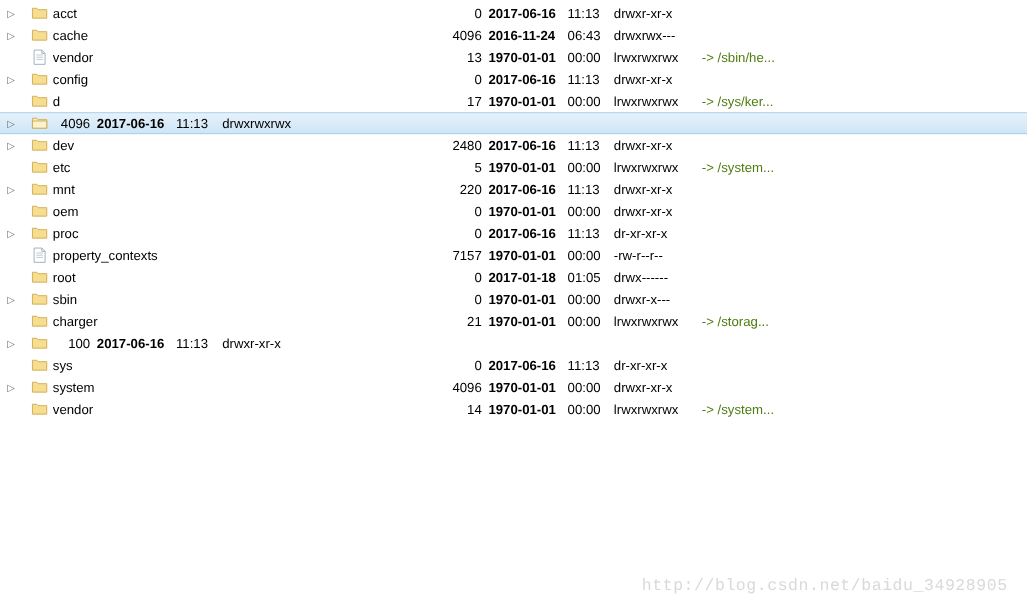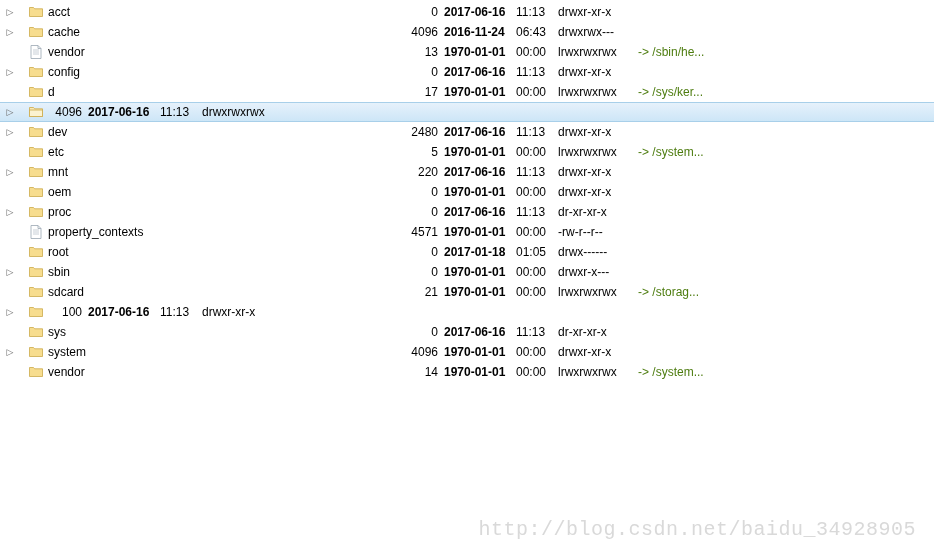--- a/index.html
+++ b/index.html
@@ -60,21 +60,21 @@
 }
 .date { width: 72px; white-space: nowrap; font-weight: bold; }
 .time { width: 42px; white-space: nowrap; }
 .perm { width: 80px; white-space: nowrap; }
 .link { width: 90px; white-space: nowrap; color: #4d7c0f; }
 .watermark {
   position: absolute;
   bottom: 14px;
   right: 18px;
   color: #d9d9d9;
-  font-size: 20px;
+  font-size: 15px;
   font-family: "Courier New", monospace;
   letter-spacing: 0.5px;
 }
 </style>
 </head>
 <body>
 
 <div class="tree" id="tree">
     <div class="row">
       <span class="expander">▷</span>
@@ -251,21 +251,21 @@
       <span class="icon">
         <svg width="16" height="16" viewBox="0 0 16 16">
           <path d="M3 1.5 H10 L13 4.5 V14.5 H3 Z" fill="#ffffff" stroke="#9aa7b3" stroke-width="0.8"></path>
           <path d="M10 1.5 V4.5 H13" fill="none" stroke="#9aa7b3" stroke-width="0.8"></path>
           <line x1="5" y1="6" x2="11" y2="6" stroke="#bac3cc" stroke-width="0.8"></line>
           <line x1="5" y1="8" x2="11" y2="8" stroke="#bac3cc" stroke-width="0.8"></line>
           <line x1="5" y1="10" x2="11" y2="10" stroke="#bac3cc" stroke-width="0.8"></line>
         </svg>
       </span>
       <span class="name">property_contexts</span>
-      <span class="size">4571</span>
+      <span class="size">7157</span>
       <span class="date">1970-01-01</span>
       <span class="time">00:00</span>
       <span class="perm">-rw-r--r--</span>
       <span class="link"></span>
     </div>
     <div class="row">
       <span class="spacer"></span>
       <span class="spacer"></span>
       <span class="icon">
         <svg width="16" height="16" viewBox="0 0 16 16">
@@ -295,21 +295,21 @@
       <span class="link"></span>
     </div>
     <div class="row">
       <span class="spacer"></span>
       <span class="spacer"></span>
       <span class="icon">
         <svg width="16" height="16" viewBox="0 0 16 16">
           <path d="M1.5 3.5 h4 l1.2 1.3 H14.5 V12.5 H1.5 Z" fill="#f7dd8f" stroke="#cba94a" stroke-width="0.8"></path>
         </svg>
       </span>
-      <span class="name">sdcard</span>
+      <span class="name">charger</span>
       <span class="size">21</span>
       <span class="date">1970-01-01</span>
       <span class="time">00:00</span>
       <span class="perm">lrwxrwxrwx</span>
       <span class="link">-&gt; /storag...</span>
     </div>
     <div class="row">
       <span class="expander">▷</span>
       <span class="spacer"></span>
       <span class="icon">

